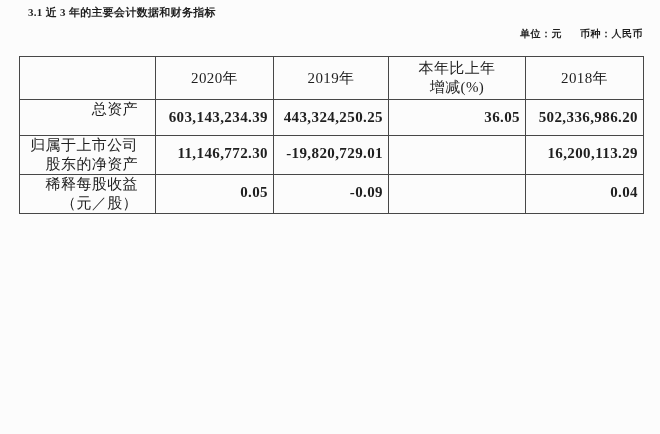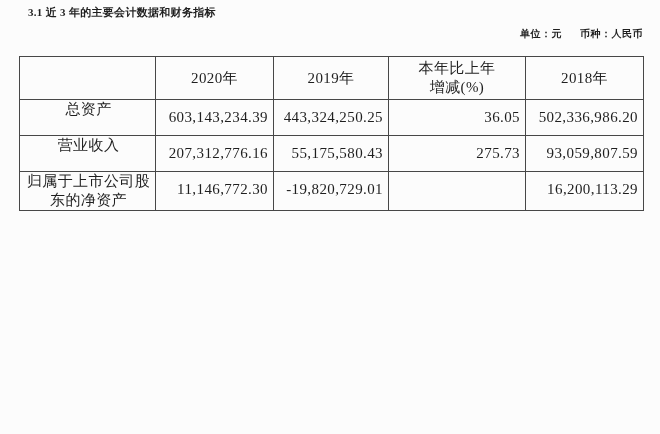--- a/index.html
+++ b/index.html
@@ -36,30 +36,31 @@
     overflow: hidden;
     box-sizing: border-box;
   }
   .fin-table thead tr { height: 43px; }
   .fin-table th {
     text-align: center; vertical-align: middle;
     white-space: pre-line; letter-spacing: 0.4px;
     padding: 0 2px;
   }
   .fin-table td.lbl {
-    text-align: center; vertical-align: top;
-    padding: 0 4px 0 6px;
+    text-align: right; vertical-align: top;
+    padding: 0 17px 0 6px;
     word-break: break-all; overflow-wrap: anywhere;
     letter-spacing: 0.4px;
   }
   .fin-table td.num {
     text-align: right; vertical-align: top;
     padding: 8px 5px;
     letter-spacing: 0.4px;
     white-space: nowrap;
+    font-weight: bold;
   }
 </style>
 </head>
 <body>
 
 <div class="page">
 
   <div class="title">3.1 近 3 年的主要会计数据和财务指标</div>
 
   <div class="unit-row">
@@ -85,30 +86,30 @@
       </tr>
     </thead>
     <tbody>
       <tr style="height:19px">
         <td class="lbl">总资产</td>
         <td class="num">603,143,234.39</td>
         <td class="num">443,324,250.25</td>
         <td class="num">36.05</td>
         <td class="num">502,336,986.20</td>
       </tr>
-      <tr style="height:19px">
-        <td class="lbl">营业收入</td>
-        <td class="num">207,312,776.16</td>
-        <td class="num">55,175,580.43</td>
-        <td class="num">275.73</td>
-        <td class="num">93,059,807.59</td>
-      </tr>
       <tr style="height:38px">
         <td class="lbl">归属于上市公司股东的净资产</td>
         <td class="num">11,146,772.30</td>
         <td class="num">-19,820,729.01</td>
         <td class="num"></td>
         <td class="num">16,200,113.29</td>
       </tr>
+      <tr style="height:38px">
+        <td class="lbl">稀释每股收益（元／股）</td>
+        <td class="num">0.05</td>
+        <td class="num">-0.09</td>
+        <td class="num"></td>
+        <td class="num">0.04</td>
+      </tr>
     </tbody>
   </table>
 
 </div>
 
 </body></html>

